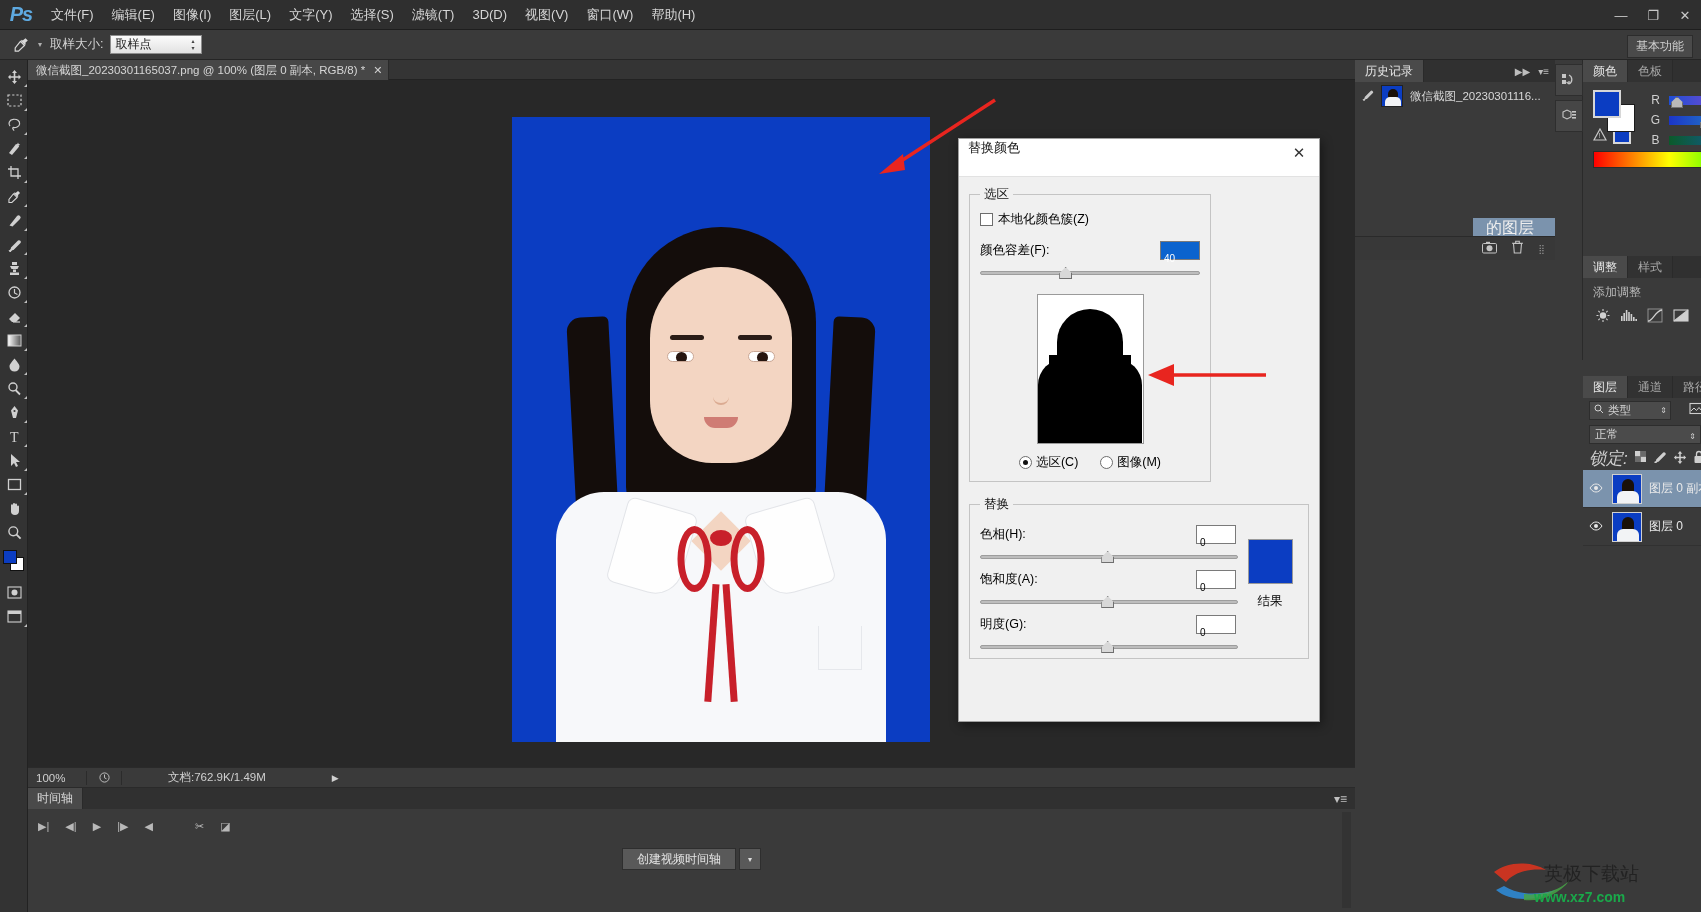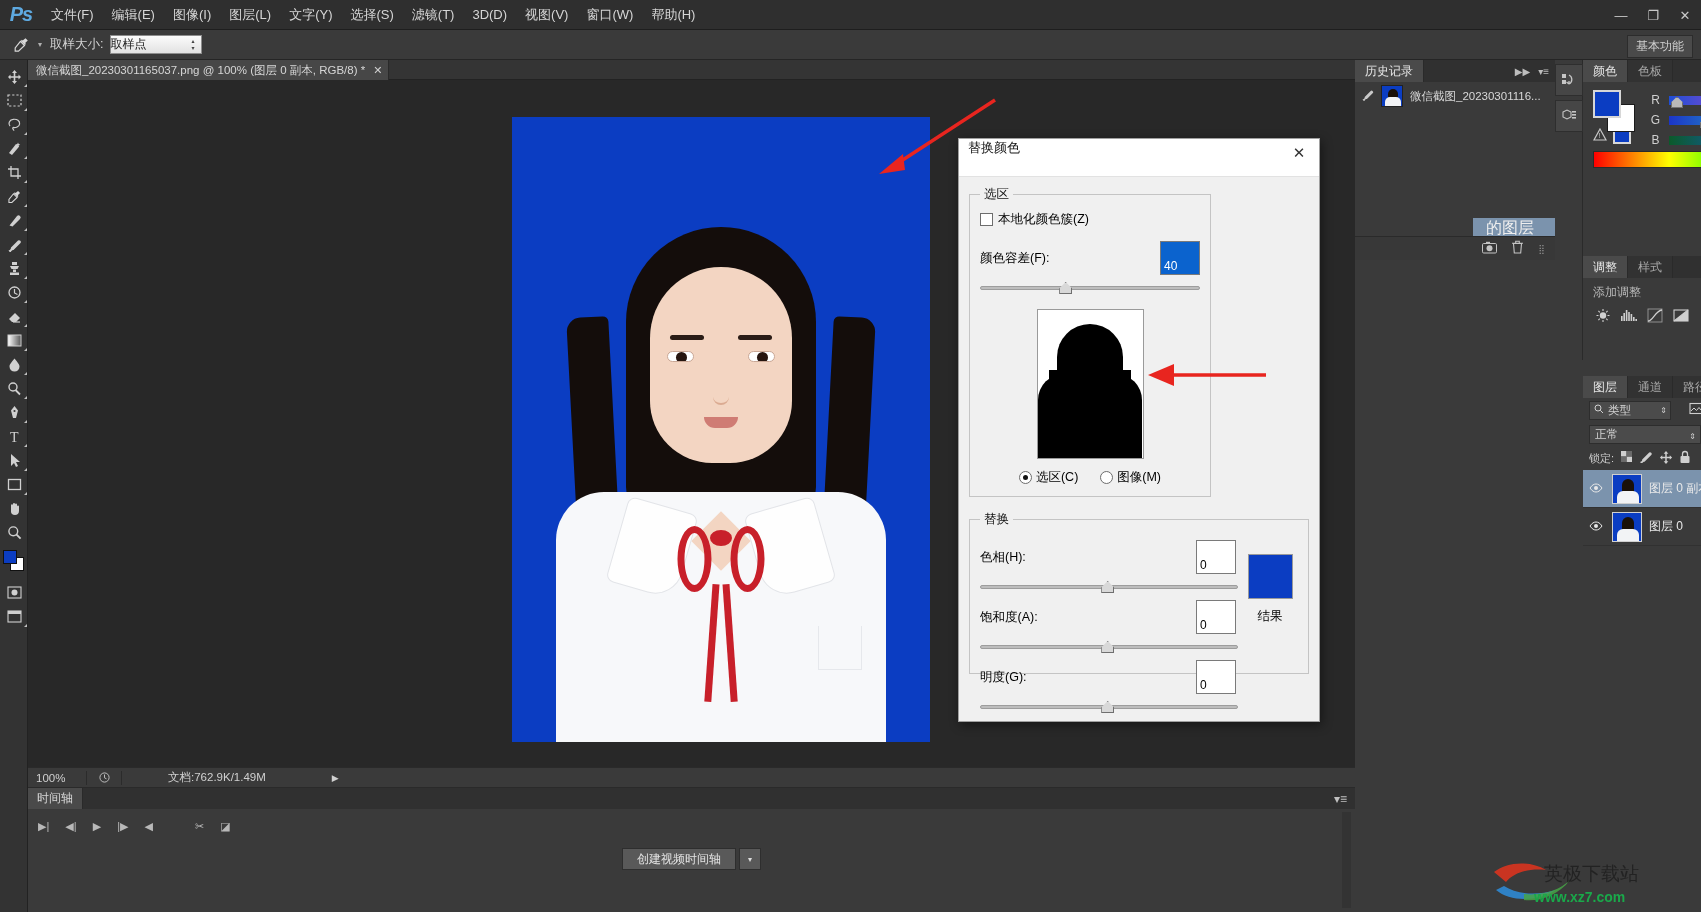--- a/index.html
+++ b/index.html
@@ -41,21 +41,21 @@
   }
   .opt-tool-icon {
     width:30px; height:26px; margin-left:6px; display:flex; align-items:center; justify-content:center;
   }
   .opt-caret { font-size:8px; color:#b0b0b0; margin:0 8px 0 2px; }
   .opt-label { font-size:12.5px; color:#d6d6d6; margin-right:6px; }
   .opt-select {
     width:92px; height:19px;
     background:linear-gradient(#fbfbfb,#e2e2e2);
     border:1px solid #8d8d8d; color:#1a1a1a;
-    font-size:12px; line-height:17px; 
+    font-size:12px; line-height:17px; padding-left:5px;
     position:relative;
   }
   .opt-select .spin {
     position:absolute; right:2px; top:2px; width:11px; height:14px;
     display:flex; flex-direction:column; align-items:center; justify-content:space-around;
     color:#444; font-size:6px; line-height:5px;
   }
   .workspace-btn {
     position:absolute; right:8px; top:5px;
     font-size:12px; color:#d0d0d0; padding:2px 8px;
@@ -191,21 +191,21 @@
   .chk.on:after{content:"✓"; position:absolute; left:1px; top:-3px; font-size:12px; color:#111;}
   .eyedroppers { display:flex; align-items:center; gap:6px; margin-top:10px; }
   .edrop { width:30px;height:26px; display:flex;align-items:center;justify-content:center;
     position:relative; }
   .edrop.sel { background:#cde1f7; border:1px solid #7aa7d8; }
   .colorlabel { margin-left:auto; display:flex; align-items:center; gap:7px; }
   .swatch-box { width:44px;height:40px; background:#0b3dc2; border:1px solid #9a9a9a; }
   .fuzz-row { display:flex; align-items:center; margin-top:13px; }
   .num-input {
     width:40px;height:19px;border:1px solid #7a7a7a;background:#fff;
-    font-size:12px; line-height:17px; padding:16px 3px; margin-left:auto; color:#000;
+    font-size:10px; line-height:17px; padding:8px 3px; margin-left:auto; color:#000;
   }
   .num-input.sel { background:#0b63ce; color:#fff; }
   .slider { position:relative; height:16px; margin-top:6px; }
   .slider .track { position:absolute; left:0; right:0; top:5px; height:4px;
     background:#bdbdbd; border:1px solid #9d9d9d; border-radius:2px; }
   .slider .knob { position:absolute; top:1px; width:13px; height:12px;
     background:#d8d8d8; border:1px solid #6f6f6f;
     clip-path:polygon(50% 0,100% 55%,100% 100%,0 100%,0 55%); }
   .preview-box {
     margin:12px auto 0 auto; width:107px; height:150px; background:#fff;
@@ -279,21 +279,21 @@
   .spectrum { height:17px; margin:7px 0 0 0; border:1px solid #2b2b2b;
     background:linear-gradient(to right,#ff0000,#ffff00,#00ff00,#00ffff,#0000ff,#ff00ff,#ff0000); }
   .adj-title { font-size:12px; color:#b8b8b8; padding:6px 0 4px 10px; }
   .adj-grid { display:flex; flex-wrap:wrap; padding:0 8px; gap:4px 3px; }
   .adj-ic { width:23px;height:20px; display:flex;align-items:center;justify-content:center; }
   .lp-row { display:flex; align-items:center; height:24px; padding:0 6px; gap:6px; }
   .lp-search { display:flex; align-items:center; width:82px; height:19px;
      background:#4b4b4b; border:1px solid #2d2d2d; font-size:11.5px; color:#d2d2d2; padding-left:4px; gap:4px;}
   .lp-mode { width:112px; height:19px; background:#4b4b4b; border:1px solid #2d2d2d;
      font-size:11.5px; color:#d2d2d2; line-height:17px; padding-left:5px; position:relative;}
-  .lp-op { font-size:11px; color:#cfcfcf; }
+  .lp-op { font-size:17px; color:#cfcfcf;font-style:italic; }
   .layer-row { display:flex; align-items:center; height:38px; padding-left:4px; gap:7px;
      border-bottom:1px solid #313131; }
   .layer-row.sel { background:#7b93ad; }
   .eye { width:18px; text-align:center; font-size:11px; color:#d8d8d8;}
   .lthumb { width:30px;height:30px;background:#0b3dc2;border:1px solid #d0d0d0; position:relative; overflow:hidden;}
   .lthumb .hh{position:absolute;left:9px;top:4px;width:12px;height:14px;background:#1a1008;border-radius:6px 6px 2px 2px;}
   .lthumb .hb{position:absolute;left:4px;bottom:0;width:22px;height:12px;background:#f2f3f5;border-radius:6px 6px 0 0;}
   .lname { font-size:12px; color:#eaeaea; }
 
   

